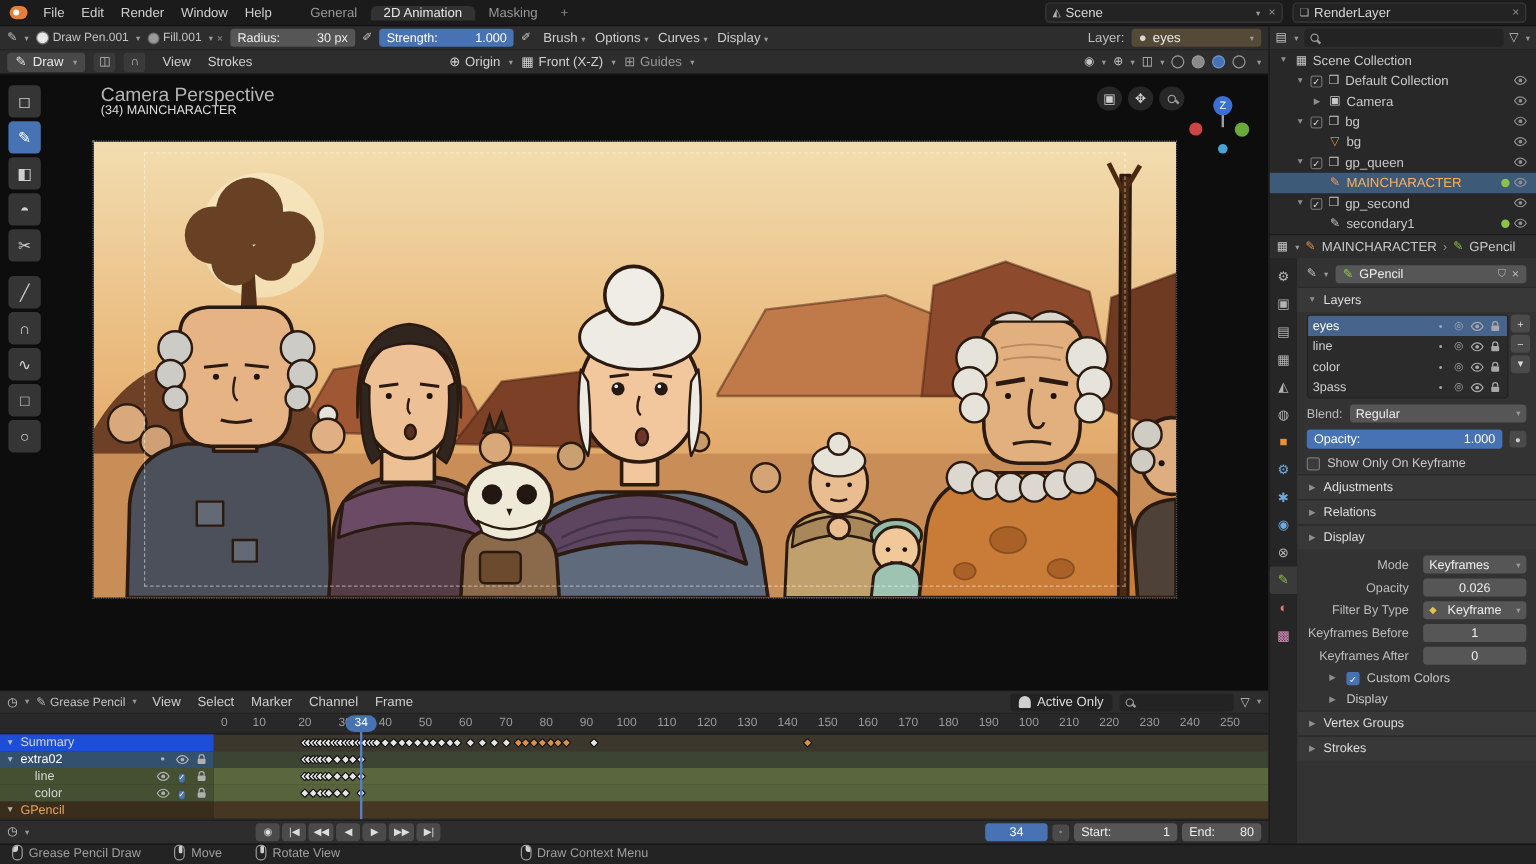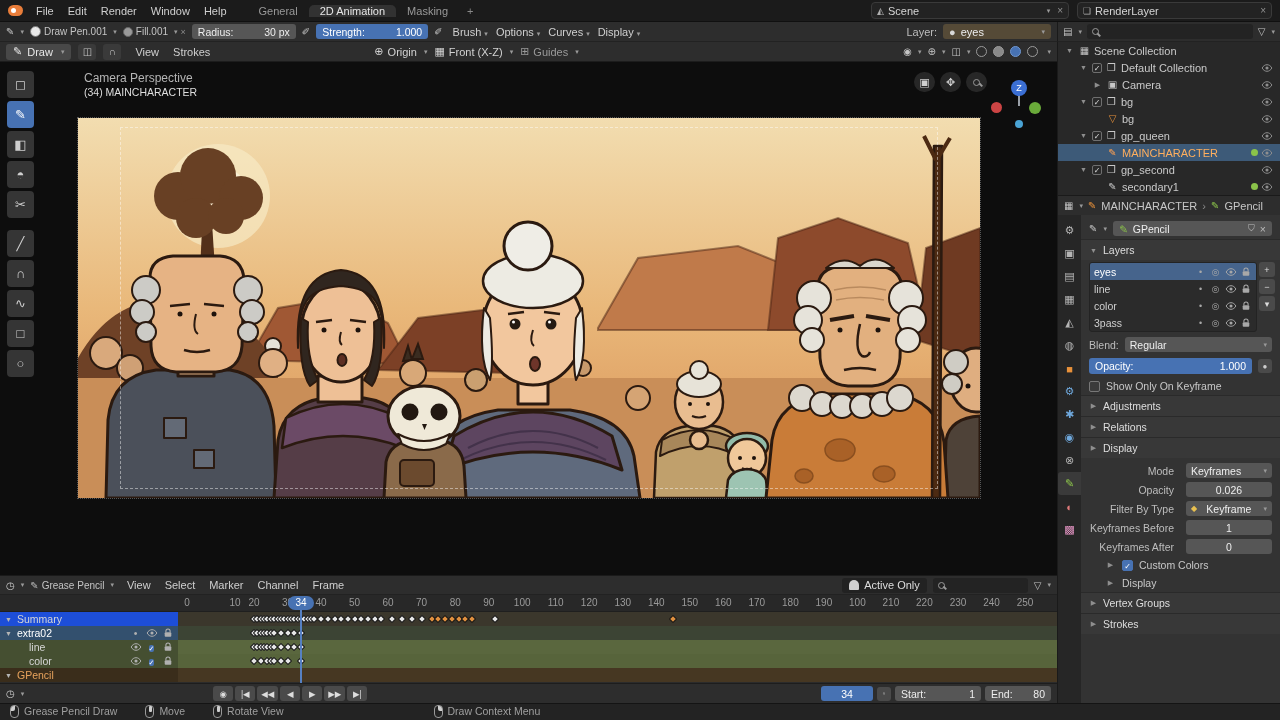--- a/index.html
+++ b/index.html
@@ -30,21 +30,21 @@
 .layerfld{display:inline-flex;align-items:center;gap:5px;height:15px;background:#554a37;border-radius:3px;padding:0 6px;color:#eee;width:108px}
 
 .vph{left:0;top:42px;width:1057px;height:20px;background:#2d2d2d;border-bottom:1px solid #1c1c1c;display:flex;align-items:center;gap:7px;padding:0 6px}
 .modedd{display:inline-flex;align-items:center;gap:5px;background:#484848;border-radius:3px;height:16px;padding:0 7px;color:#e8e8e8}
 .hic{width:18px;height:16px;background:#3a3a3a;border-radius:3px;display:inline-flex;align-items:center;justify-content:center;color:#c0c0c0;font-size:10px}
 .sphere{width:11px;height:11px;border-radius:50%;border:1px solid #9a9a9a;display:inline-block}
 .sphere.fill{background:#8a8a8a}
 .sphere.act{background:#4772b3;border-color:#6f97d0}
 
 .viewport{left:0;top:62px;width:1057px;height:513px;background:#0d0d0d;overflow:hidden}
-.vplab1{color:#b5b5b5;font-size:12px}
+.vplab1{color:#b5b5b5;font-size:16px}
 .vplab2{color:#dedede;font-size:10.5px}
 .tools{left:7px;top:9px;display:flex;flex-direction:column;gap:3px}
 .tool{width:27px;height:27px;background:#353535;border-radius:4px;display:flex;align-items:center;justify-content:center}
 .tool .tg{font-size:13px;color:#cfcfcf}
 .tool.act{background:#4772b3}
 .tool.act .tg{color:#fff}
 .tool.gap{margin-top:9px}
 .camview{left:78px;top:56px;width:902px;height:380px;outline:1px dotted rgba(255,255,255,.3)}
 .camdash{position:absolute;left:42px;top:9px;right:42px;bottom:9px;border:1px dashed rgba(255,255,255,.45);pointer-events:none}
 .navicons{right:70px;top:10px;display:flex;gap:5px}
@@ -772,21 +772,21 @@
   <div class="dopebody r">
     <div id="dope-bands">
         <div class="band" style="top:17px;background:#3b372c"></div>
         <div class="band" style="top:31px;background:#3c4434"></div>
         <div class="band" style="top:45px;background:#5a673e"></div>
         <div class="band" style="top:59px;background:#57643b"></div>
         <div class="band" style="top:73px;background:#463722"></div>
       </div>
     <div class="ruler" id="ruler">
         <span class="tick" style="left:187.0px">0</span>
-        <span class="tick" style="left:235px">10</span>
+        <span class="tick" style="left:216px">10</span>
         <span class="tick" style="left:254.0px">20</span>
         <span class="tick" style="left:287.6px">30</span>
         <span class="tick" style="left:321.1px">40</span>
         <span class="tick" style="left:354.6px">50</span>
         <span class="tick" style="left:388.1px">60</span>
         <span class="tick" style="left:421.6px">70</span>
         <span class="tick" style="left:455.2px">80</span>
         <span class="tick" style="left:488.7px">90</span>
         <span class="tick" style="left:522.2px">100</span>
         <span class="tick" style="left:555.7px">110</span>

